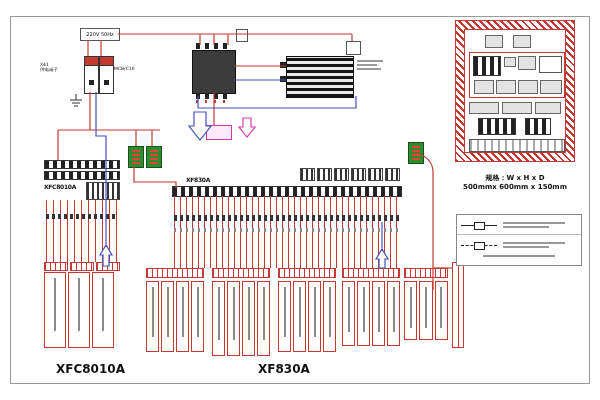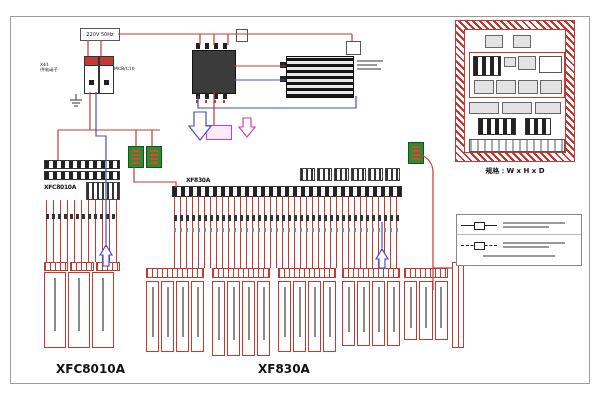--- a/index.html
+++ b/index.html
@@ -3,21 +3,21 @@
 <meta charset="utf-8">
 <style>
   html,body{margin:0;padding:0;background:#fff;width:600px;height:400px;overflow:hidden;
     font-family:"DejaVu Sans","Liberation Sans",sans-serif;color:#111;}
   .sheet{position:relative;width:600px;height:400px;background:#fff;}
   .abs{position:absolute;}
   .frame{left:10px;top:16px;width:578px;height:366px;border:1px solid #9a9a9a;}
   .t4{font-size:4.5px;line-height:1.2;}
   .t5{font-size:5px;line-height:1.2;}
   .t6{font-size:6px;font-weight:bold;letter-spacing:-0.3px;}
-  .spec{font-size:7px;font-weight:bold;text-align:center;white-space:nowrap;}
+  .spec{font-size:7px;font-weight:bold;text-align:center;white-space:nowrap;margin-top:7px;}
   .biglabel{font-size:12px;font-weight:bold;}
   .vbox{border:1px solid #555;text-align:center;background:#fff;}
   .breaker{width:13px;height:36px;border:1px solid #333;background:#fff;}
   .breaker .cap{height:8px;background:#c43a32;border-bottom:1px solid #333;}
   .breaker .dot{width:5px;height:5px;background:#222;margin:14px auto 0;}
   .contactor{background:#3b3b3b;border:1px solid #111;}
   .pins{background:repeating-linear-gradient(90deg,#222 0 4px,transparent 4px 9px);}
   .redticks{border:1px solid #c43a32;background:repeating-linear-gradient(90deg,#c43a32 0 1px,transparent 1px 5px);}
   .transformer{background:repeating-linear-gradient(0deg,#151515 0 3px,#e9e9e9 3px 6px);border:1px solid #111;}
   .tab{background:#222;}
@@ -227,20 +227,21 @@
       </div>
       <div class="abs pbox" style="left:4px;top:72px;width:28px;height:10px;"></div>
       <div class="abs pbox" style="left:37px;top:72px;width:28px;height:10px;"></div>
       <div class="abs pbox" style="left:70px;top:72px;width:24px;height:10px;"></div>
       <div class="abs checker" style="left:13px;top:88px;width:36px;height:15px;"></div>
       <div class="abs checker" style="left:60px;top:88px;width:24px;height:15px;"></div>
       <div class="abs" style="left:4px;top:109px;width:94px;height:11px;border:1px solid #555;background:repeating-linear-gradient(90deg,#aaa 0 2px,transparent 2px 7px);"></div>
     </div>
   </div>
   <div class="abs spec" style="left:458px;top:166px;width:114px;">规格：W x H x D</div>
+  <div class="abs spec" style="left:452px;top:176px;width:126px;">500mmx 600mm x 150mm</div>
 
   <div class="abs legend" style="left:456px;top:214px;width:124px;height:50px;">
     <div class="lrow" style="border-bottom:1px solid #bbb;">
       <div style="position:relative;width:36px;height:10px;">
         <div style="position:absolute;left:0;top:5px;width:36px;height:1px;background:#222;"></div>
         <div style="position:absolute;left:13px;top:2px;width:9px;height:6px;border:1px solid #222;background:#fff;"></div>
       </div>
       <div style="margin-left:6px;">
         <div class="textbar" style="width:62px;"></div>
         <div class="textbar" style="width:46px;margin-bottom:0;"></div>

